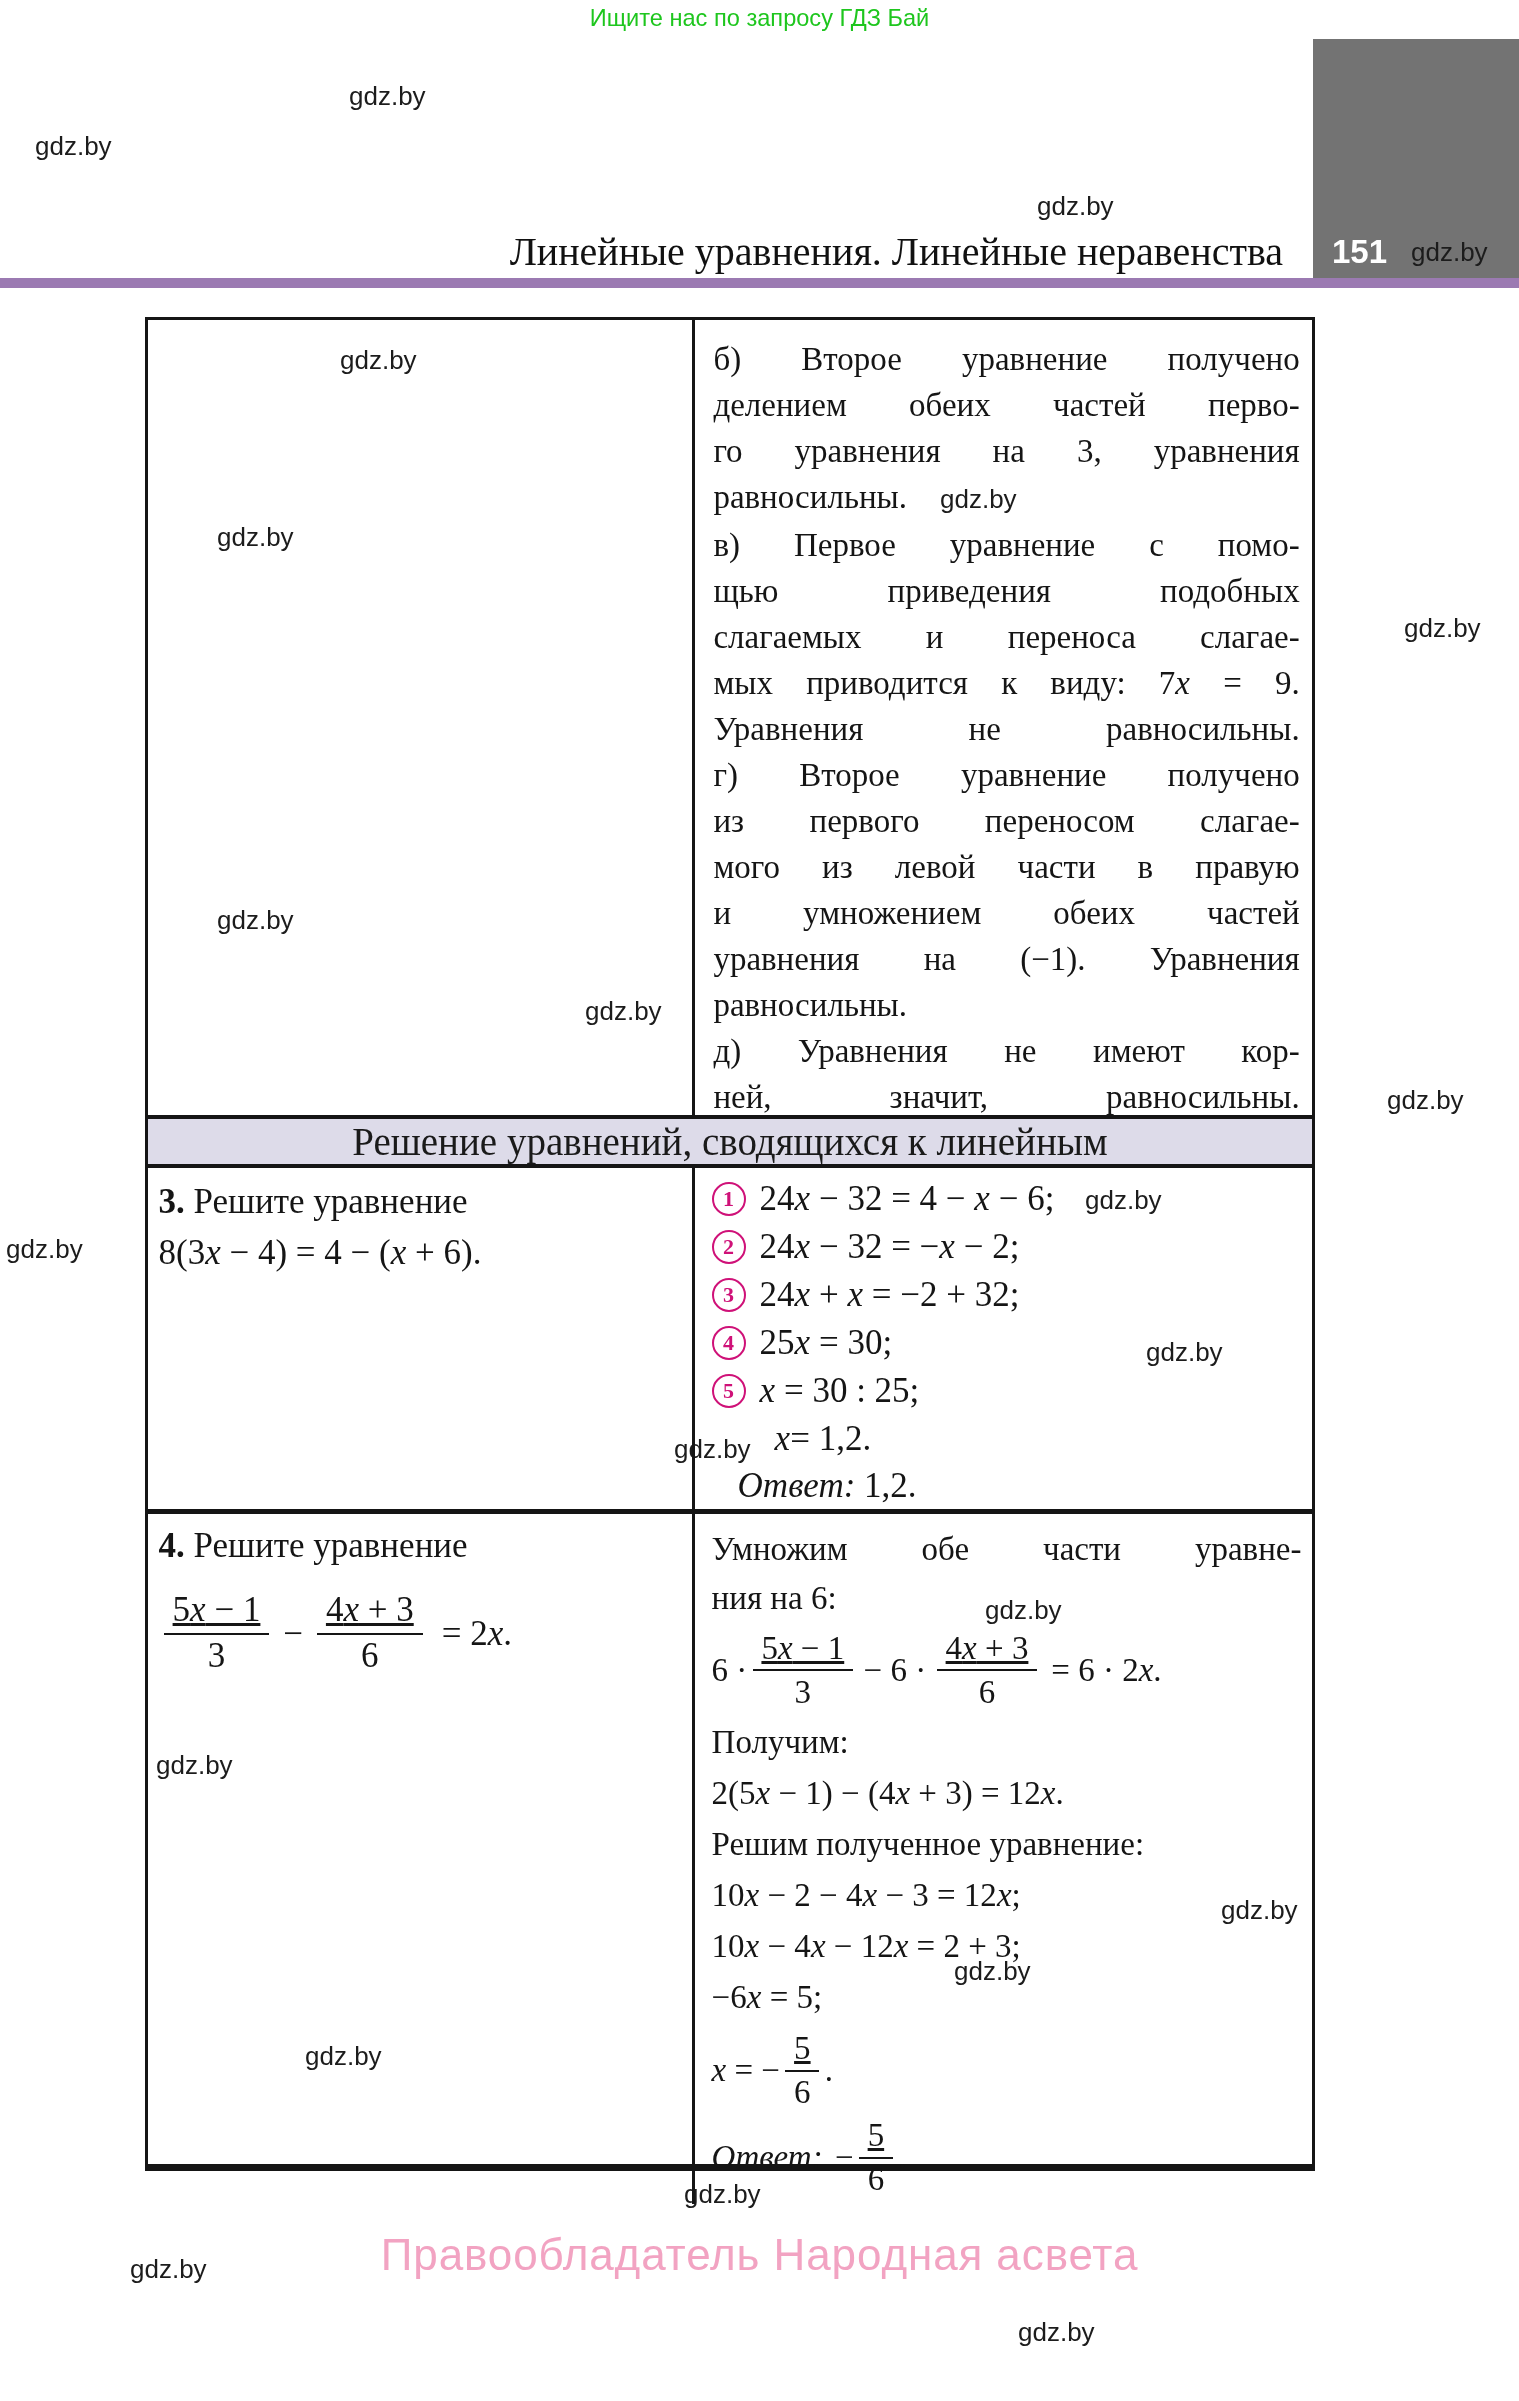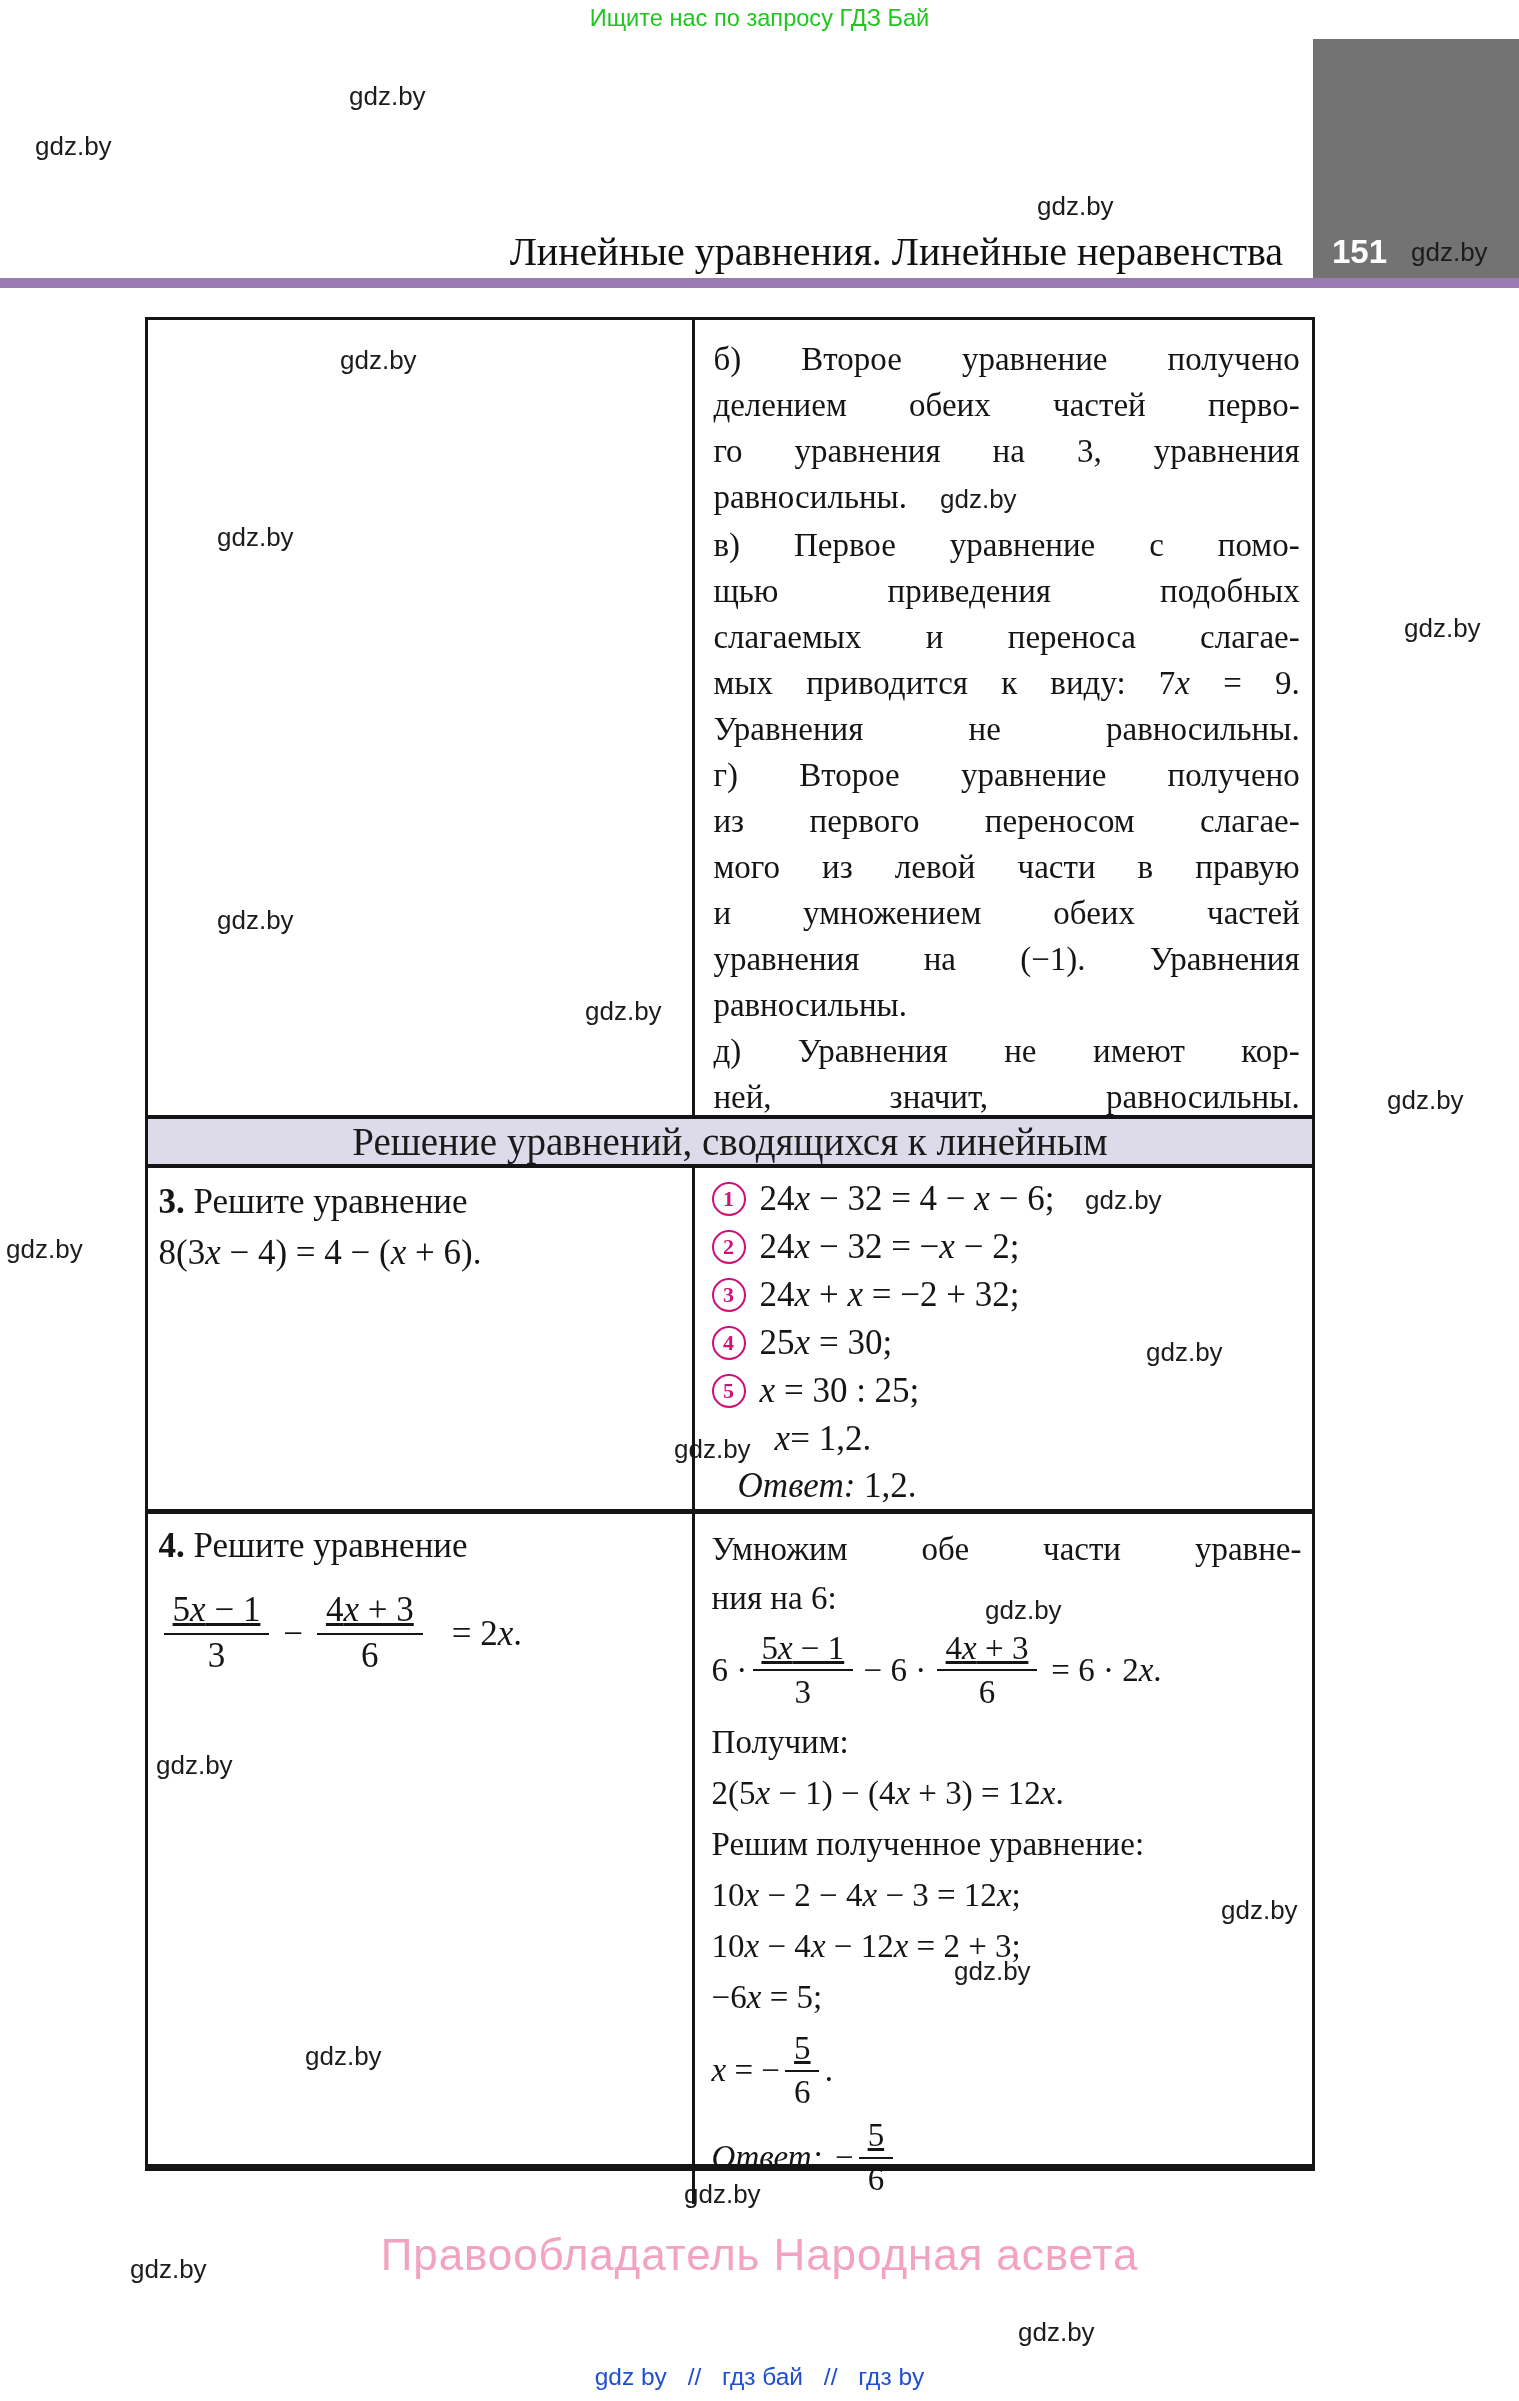--- a/index.html
+++ b/index.html
@@ -179,21 +179,21 @@
         <div class="eq4-left">
           <span class="frac">
               <span class="fnum math">5<span class="vx">x</span> − 1</span>
               <span class="fden math">3</span>
             </span>
           <span class="math" style="margin:0 8.8px;">−</span>
           <span class="frac">
               <span class="fnum math">4<span class="vx">x</span> + 3</span>
               <span class="fden math">6</span>
             </span>
-          <span class="math" style="margin-left:24px;">= 2<span class="vx">x</span>.</span>
+          <span class="math" style="margin-left:14px;">= 2<span class="vx">x</span>.</span>
         </div>
       </div>
       <div class="cell-r">
         <div class="txt jline">Умножим обе части уравне-</div>
         <div class="txt lline">ния на 6:</div>
         <div class="fracline">
           <span class="math">6 ·</span>
           <span class="frac">
               <span class="fnum math">5<span class="vx">x</span> − 1</span>
               <span class="fden math">3</span>
@@ -226,22 +226,15 @@
               <span class="fnum">5</span>
               <span class="fden">6</span>
             </span>
           <span>.</span>
         </div>
       </div>
     </div>
   </div>
 
   <div class="copyright">Правообладатель Народная асвета</div>
-  <div class="links">
-    <span>gdz by</span>
-    <span>//</span>
-    <span>гдз бай</span>
-    <span>//</span>
-    <span>гдз by</span>
-  </div>
 
 </div>
 
 
 </body></html>

